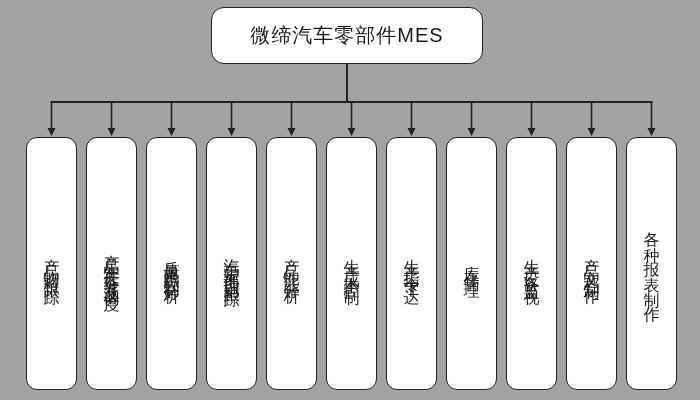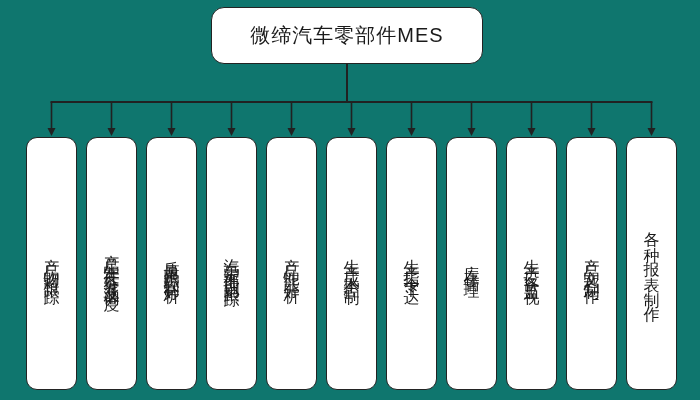--- a/index.html
+++ b/index.html
@@ -5,21 +5,21 @@
   html, body {
     margin: 0;
     padding: 0;
     background: #ffffff;
     font-family: "Liberation Sans", sans-serif;
   }
   .canvas {
     position: relative;
     width: 700px;
     height: 400px;
-    background: #0f766e;
+    background: #a3a3a3;
     overflow: hidden;
   }
   .connectors {
     position: absolute;
     left: 0;
     top: 0;
     width: 700px;
     height: 400px;
     pointer-events: none;
   }

